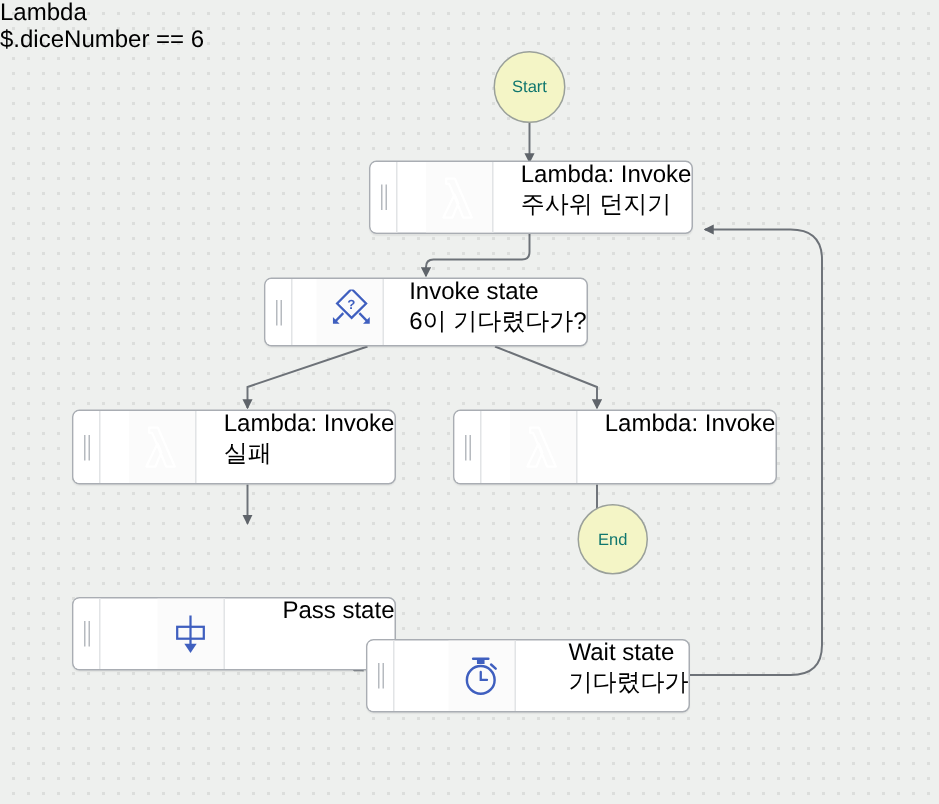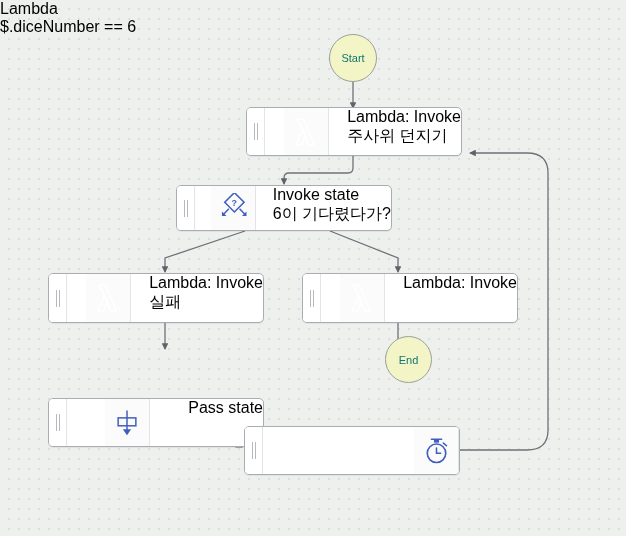--- a/index.html
+++ b/index.html
@@ -270,15 +270,19 @@
       </div>
     <div class="icon-cell">
       <svg width="29" height="30" viewBox="0 0 32 32" xmlns="http://www.w3.org/2000/svg">
         <circle cx="16" cy="18.5" r="10.2" fill="none" stroke="#3f5fbf" stroke-width="1.8"></circle>
         <path d="M16 12.6 L16 18.5 L20.6 18.5" fill="none" stroke="#3f5fbf" stroke-width="1.7" stroke-linecap="round"></path>
         <rect x="13.2" y="3.4" width="5.6" height="3.4" fill="#3f5fbf"></rect>
         <path d="M10.4 3.0 L21.6 3.0" stroke="#3f5fbf" stroke-width="1.8" stroke-linecap="round"></path>
         <path d="M23.6 7.2 L27.0 10.2" stroke="#3f5fbf" stroke-width="1.8" stroke-linecap="round"></path>
       </svg>
     </div>
+    <div class="labels">
+      <div class="label-type">Wait state</div>
+      <div class="label-name">기다렸다가</div>
+    </div>
   </div>
 
 </div>
 
 </body></html>

